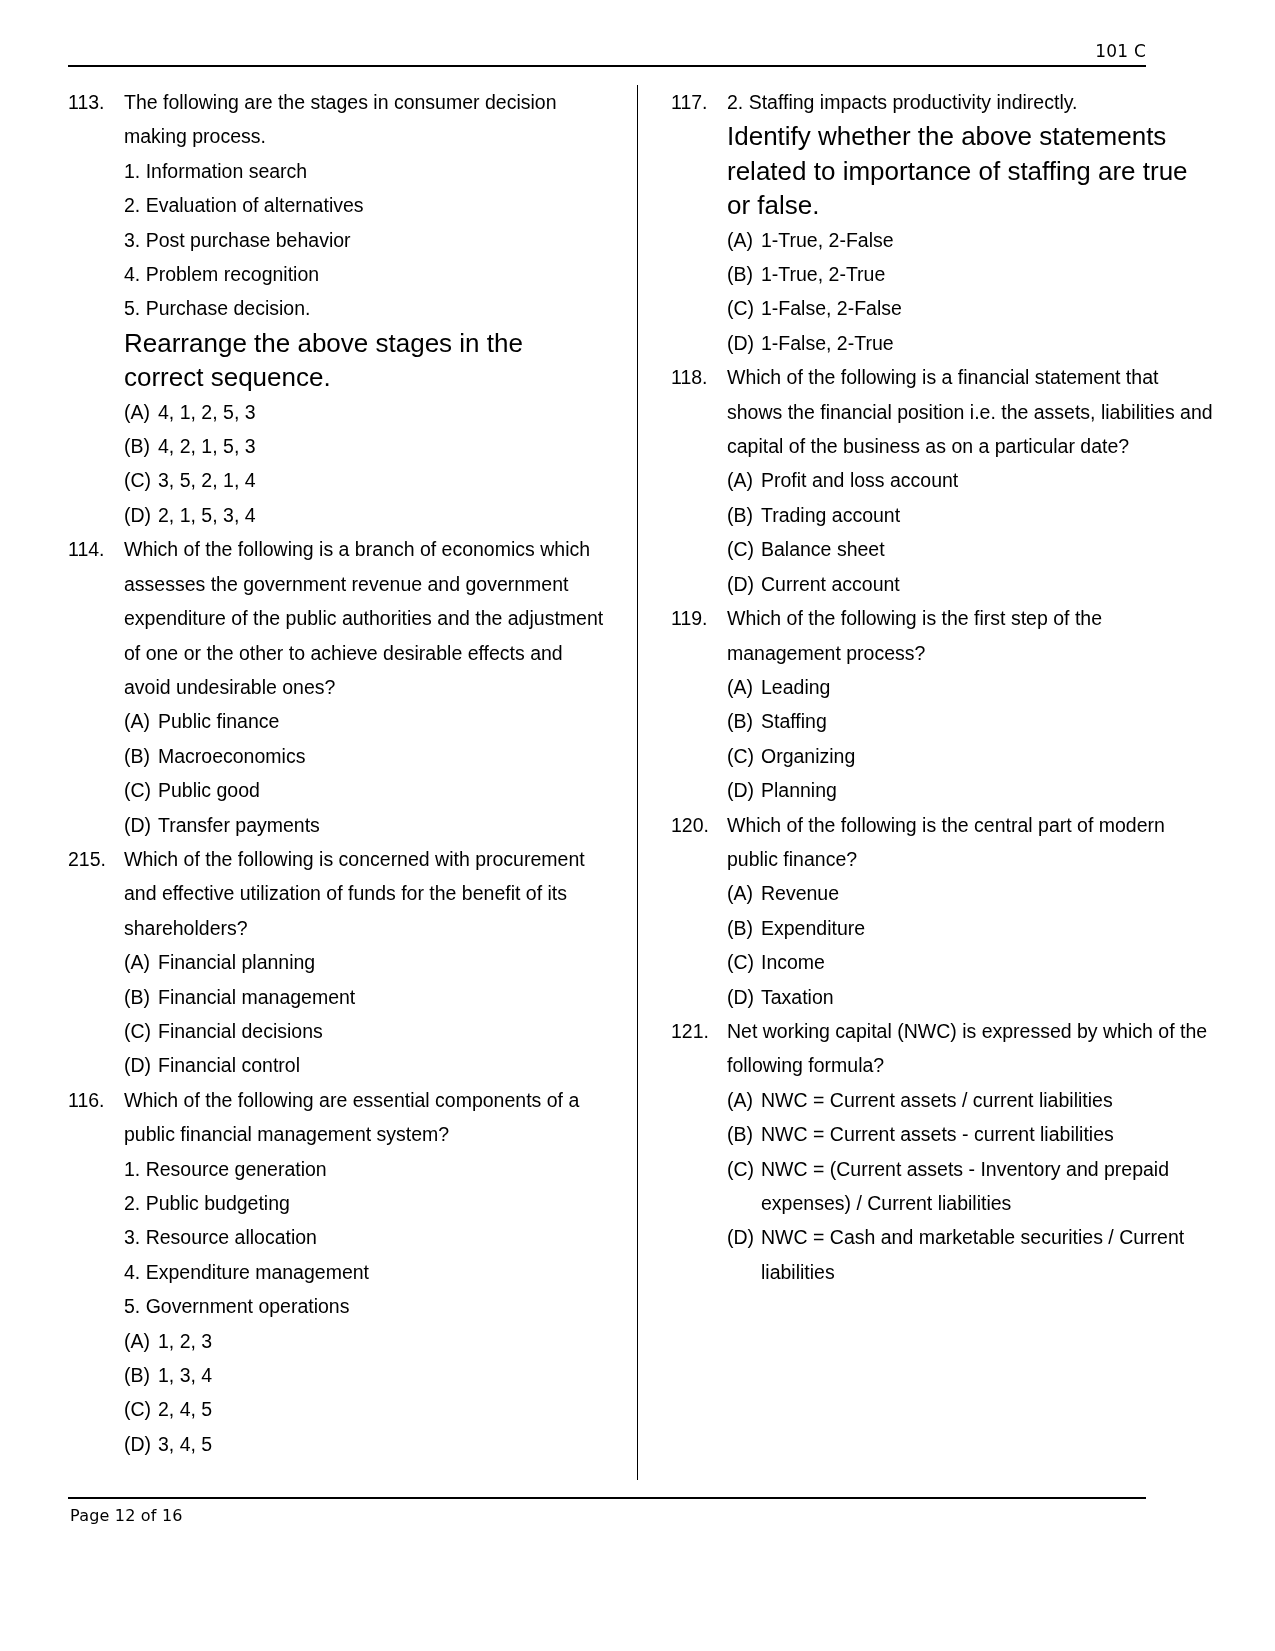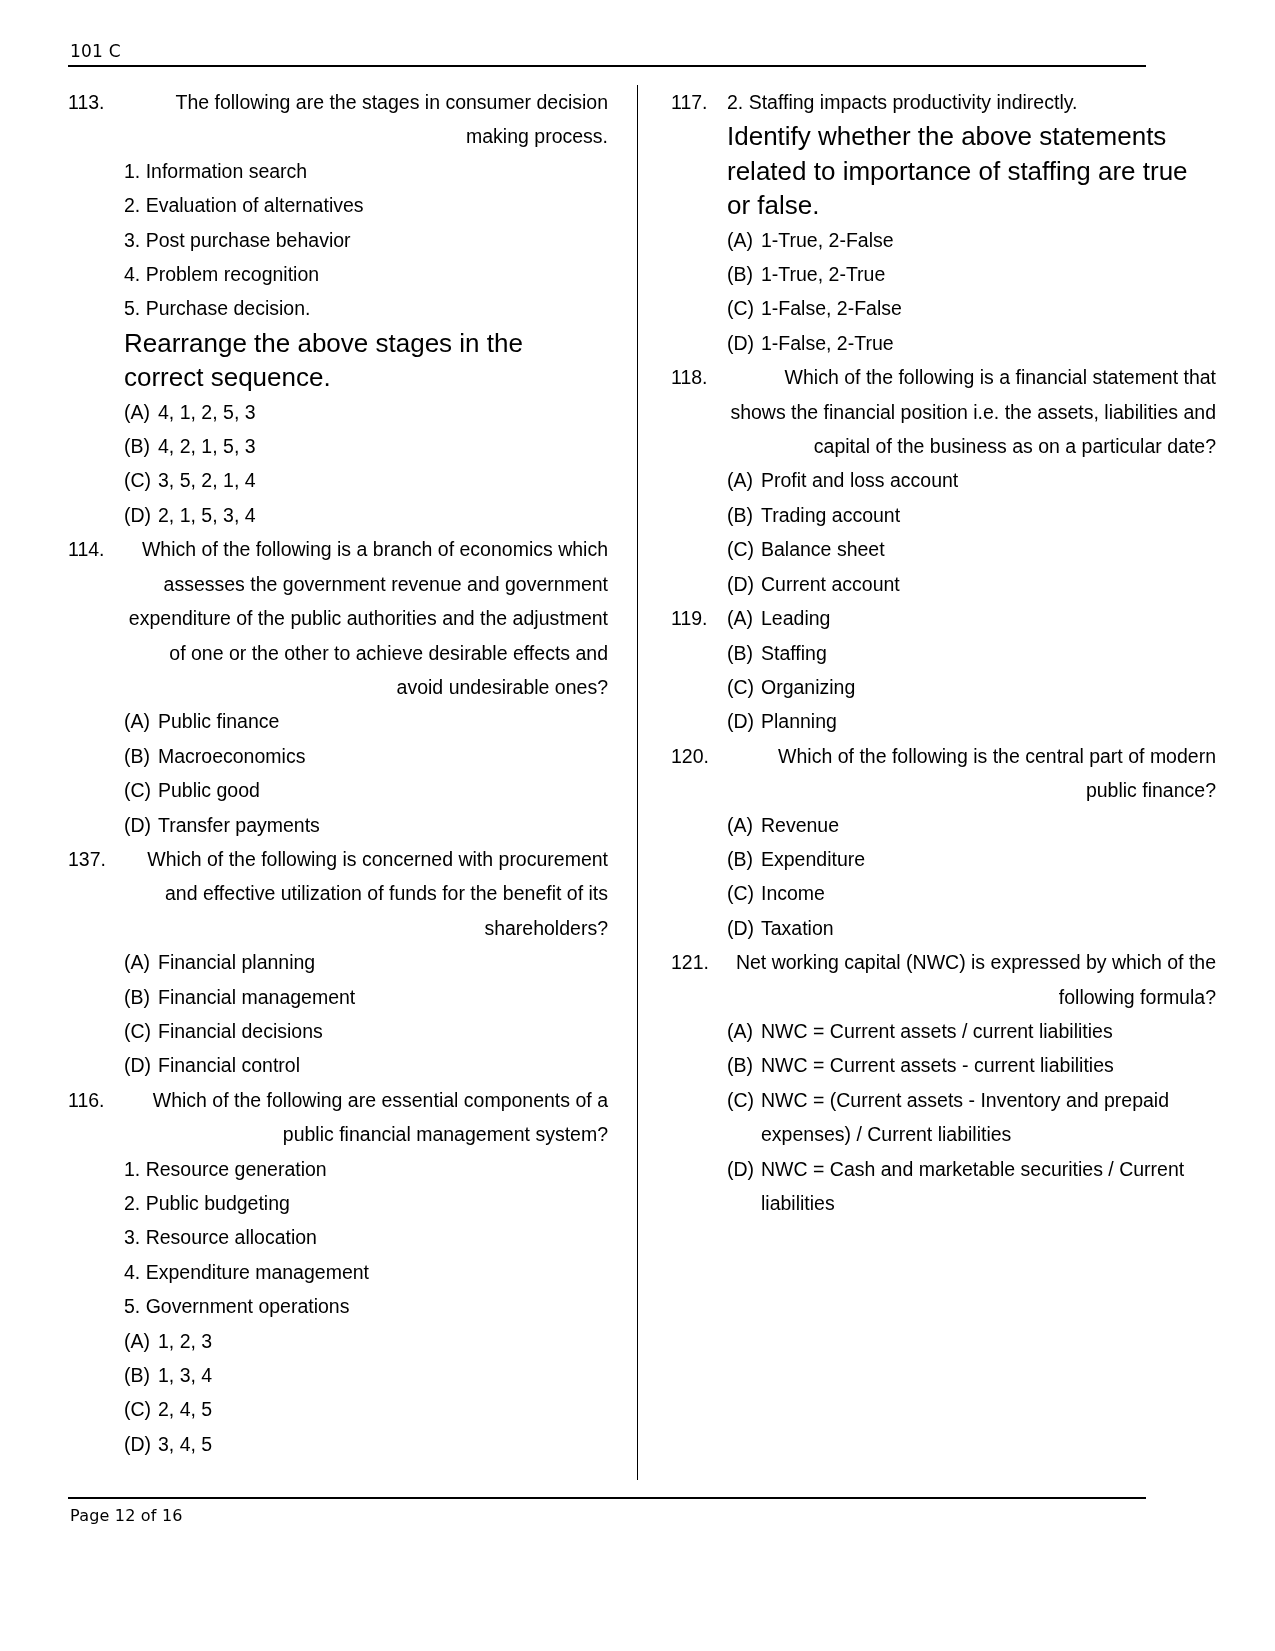--- a/index.html
+++ b/index.html
@@ -32,20 +32,21 @@
     top: 40px;
     width: 1078px;
   }
   .header-code {
     font-family: "DejaVu Sans", sans-serif;
     font-size: 17px;
     line-height: 22px;
     letter-spacing: 0.2px;
     color: #000;
     padding-left: 2px;
+    text-align: right;
   }
   .header-rule {
     margin-top: 3px;
     border-top: 2.6px solid #000;
     width: 1078px;
   }
 
   
   .body-area {
     position: absolute;
@@ -86,21 +87,21 @@
     top: 0;
     width: 46px;
     text-align: left;
     font-size: 19.5px;
     line-height: 34.4px;
     white-space: nowrap;
   }
   .qstem {
     font-size: 19.5px;
     line-height: 34.4px;
-    text-align: right;
+    text-align: left;
     white-space: pre-wrap;
   }
   .qline {
     font-size: 26px;
     line-height: 34.4px;
     padding-left: 56px;
     white-space: pre-wrap;
   }
   .numitem {
     font-size: 19.5px;
@@ -197,21 +198,21 @@
           </div>
           <div class="opt">
             <div class="opt-inner"><span class="opt-letter">(C)</span><span class="opt-text">Public good</span></div>
           </div>
           <div class="opt">
             <div class="opt-inner"><span class="opt-letter">(D)</span><span class="opt-text">Transfer payments</span></div>
           </div>
         </div>
         <div class="qblock">
           <div class="qhead">
-            <span class="qnum">137.</span>
+            <span class="qnum">215.</span>
             <div class="qstem">Which of the following is concerned with procurement and effective utilization of funds for the benefit of its shareholders?</div>
           </div>
           <div class="opt">
             <div class="opt-inner"><span class="opt-letter">(A)</span><span class="opt-text">Financial planning</span></div>
           </div>
           <div class="opt">
             <div class="opt-inner"><span class="opt-letter">(B)</span><span class="opt-text">Financial management</span></div>
           </div>
           <div class="opt">
             <div class="opt-inner"><span class="opt-letter">(C)</span><span class="opt-text">Financial decisions</span></div>
@@ -278,20 +279,21 @@
           <div class="opt">
             <div class="opt-inner"><span class="opt-letter">(C)</span><span class="opt-text">Balance sheet</span></div>
           </div>
           <div class="opt">
             <div class="opt-inner"><span class="opt-letter">(D)</span><span class="opt-text">Current account</span></div>
           </div>
         </div>
         <div class="qblock">
           <div class="qhead">
             <span class="qnum">119.</span>
+            <div class="qstem">Which of the following is the first step of the management process?</div>
           </div>
           <div class="opt">
             <div class="opt-inner"><span class="opt-letter">(A)</span><span class="opt-text">Leading</span></div>
           </div>
           <div class="opt">
             <div class="opt-inner"><span class="opt-letter">(B)</span><span class="opt-text">Staffing</span></div>
           </div>
           <div class="opt">
             <div class="opt-inner"><span class="opt-letter">(C)</span><span class="opt-text">Organizing</span></div>
           </div>

